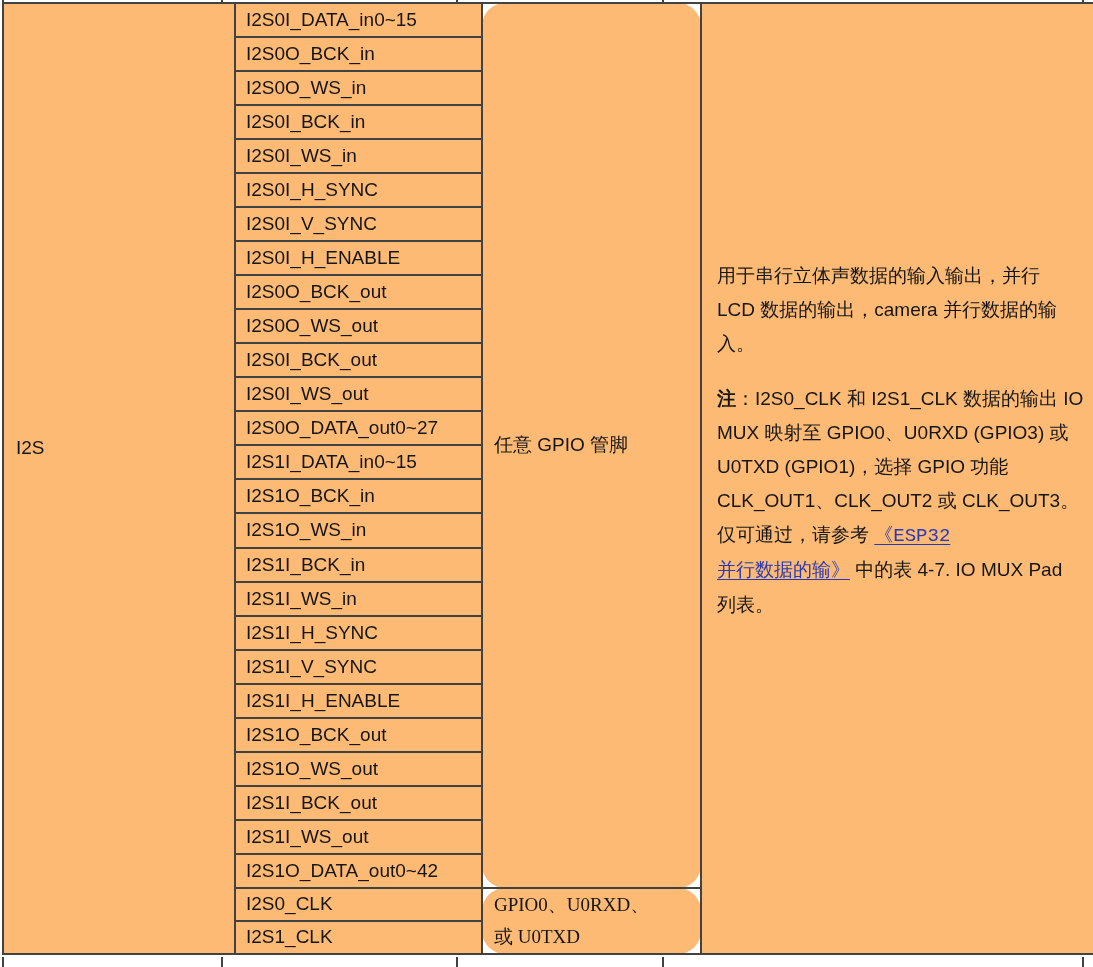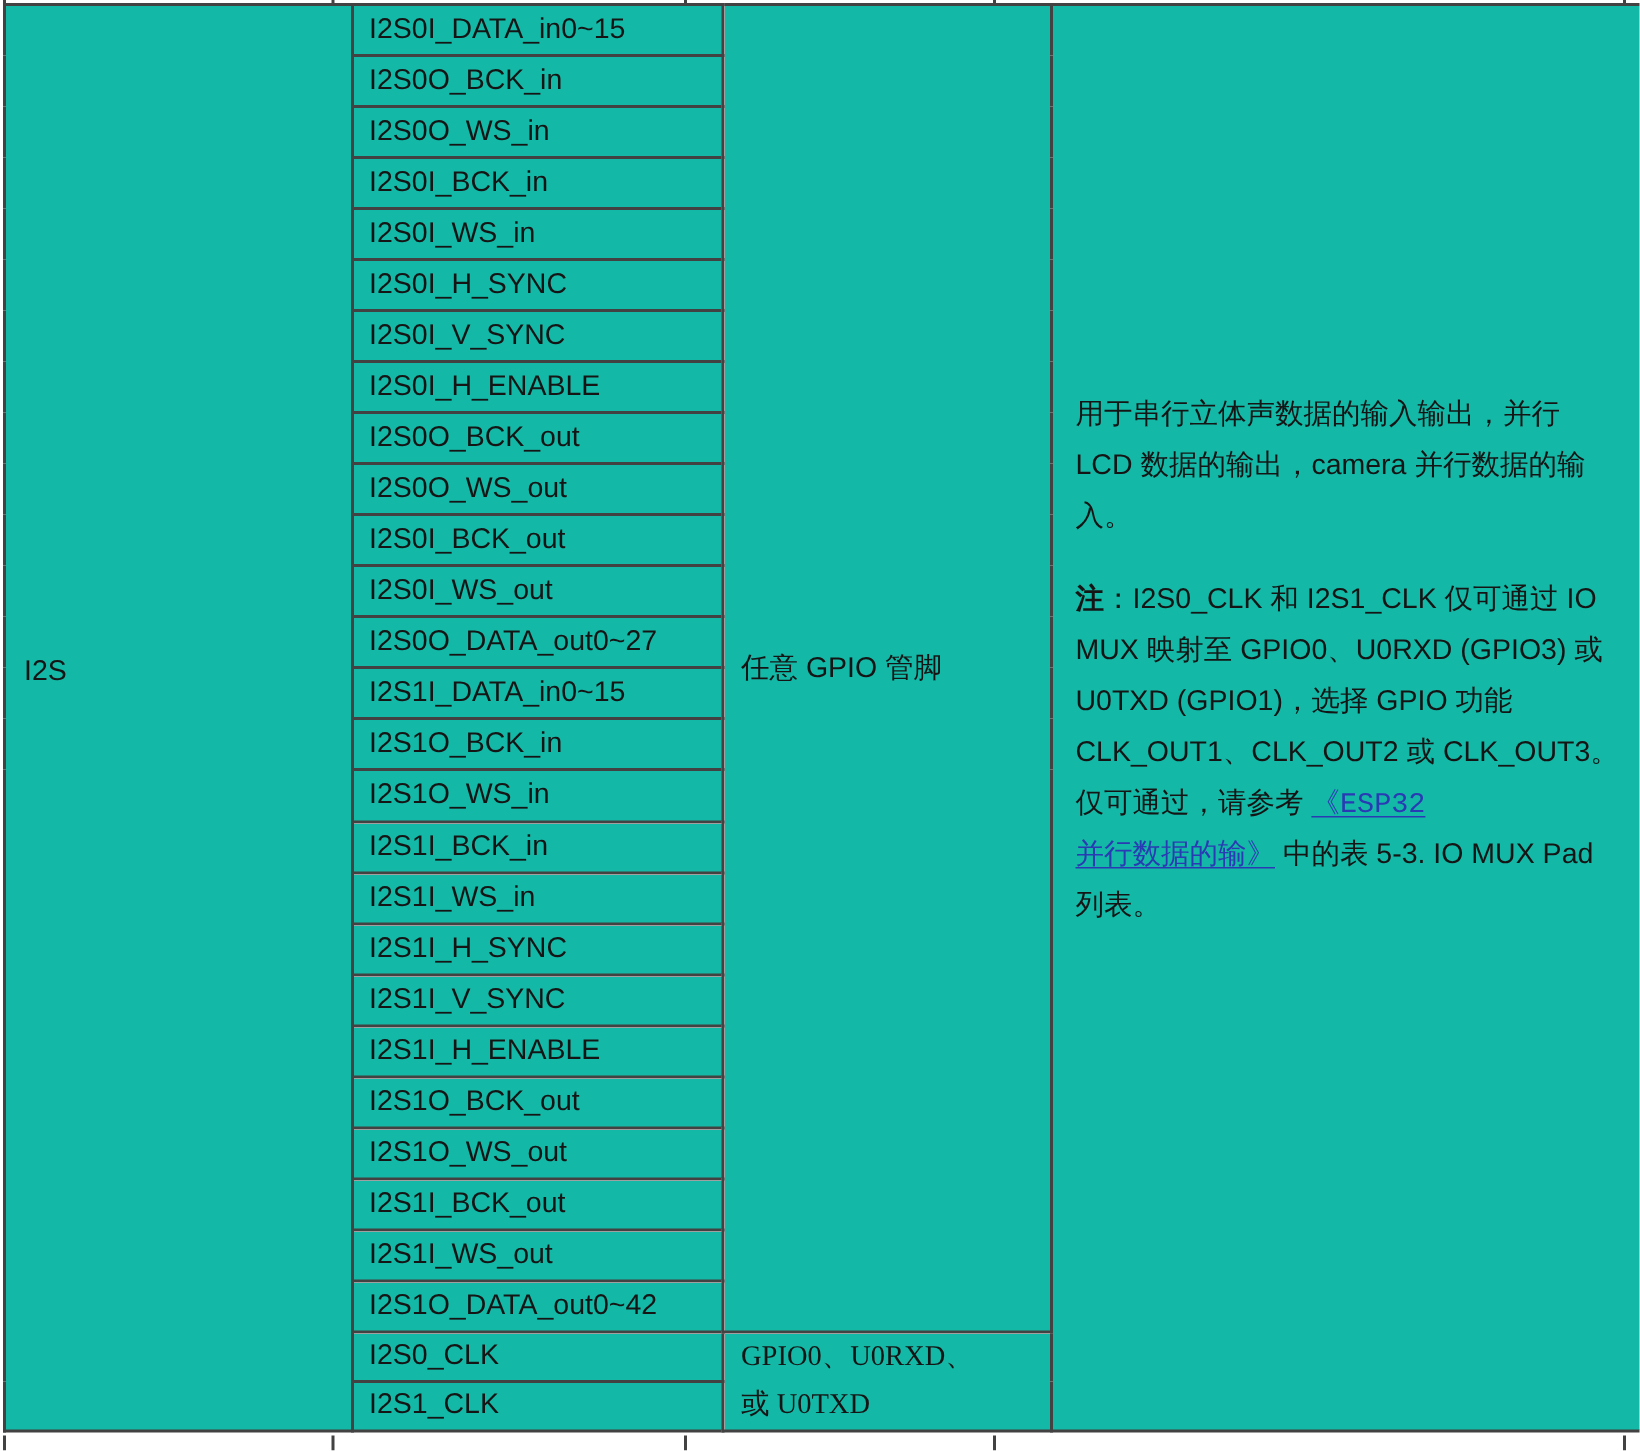--- a/index.html
+++ b/index.html
@@ -10,25 +10,25 @@
   }
   .io-table{
     position:absolute;left:2px;top:2px;width:1082px;height:953px;
     border-collapse:collapse;table-layout:fixed;
   }
   .io-table td{
     border:2px solid #424242;
     font-size:19px;
     padding:0;
     overflow:hidden;
-    background:#14b8a6;
+    background:#fdba74;
   }
   td.c1{width:218px;vertical-align:middle;padding-left:12px;padding-bottom:62px;}
   td.c2{width:235px;vertical-align:middle;padding-left:10px;white-space:nowrap;}
-  td.c3{width:206px;vertical-align:middle;padding-left:11px;white-space:nowrap;}
+  td.c3{width:206px;vertical-align:middle;padding-left:11px;white-space:nowrap;border-radius:23px;}
   td.c3.clk-pins{line-height:32px;font-family:Liberation Serif, serif;}
   td.c4{width:421px;vertical-align:middle;padding-left:15px;padding-right:5px;padding-bottom:76px;}
   tr.sig{height:34px;}
   tr.clk{height:32px;}
   .dline{line-height:34px;font-size:19px;}
   .note{margin-top:21px;}
   .note-label{font-weight:bold;}
   .doc-link{
     color:#2a3ab4;
     text-decoration:underline;
@@ -55,26 +55,26 @@
         <span>任意 GPIO 管脚</span>
       </td>
       <td class="c4" rowspan="28">
         <div>
           <div class="para1">
             <div class="dline">用于串行立体声数据的输入输出，并行</div>
             <div class="dline">LCD 数据的输出，camera 并行数据的输</div>
             <div class="dline">入。</div>
           </div>
           <div class="note">
-            <div class="dline"><span class="note-label">注</span><span>：</span><span>I2S0_CLK 和 I2S1_CLK 仅可通过 IO</span></div>
+            <div class="dline"><span class="note-label">注</span><span>：</span><span>I2S0_CLK 和 I2S1_CLK 数据的输出 IO</span></div>
             <div class="dline">MUX 映射至 GPIO0、U0RXD (GPIO3) 或</div>
             <div class="dline">U0TXD (GPIO1)，选择 GPIO 功能</div>
             <div class="dline">CLK_OUT1、CLK_OUT2 或 CLK_OUT3。</div>
             <div class="dline"><span>仅可通过，请参考 </span><span class="doc-link">《ESP32</span></div>
-            <div class="dline"><span class="doc-link">并行数据的输》</span><span> 中的表 5-3. IO MUX Pad</span></div>
+            <div class="dline"><span class="doc-link">并行数据的输》</span><span> 中的表 4-7. IO MUX Pad</span></div>
             <div class="dline">列表。</div>
           </div>
         </div>
       </td>
     </tr>
     <tr class="sig">
         <td class="c2"><span>I2S0O_BCK_in</span></td>
       </tr>
     <tr class="sig">
         <td class="c2"><span>I2S0O_WS_in</span></td>

